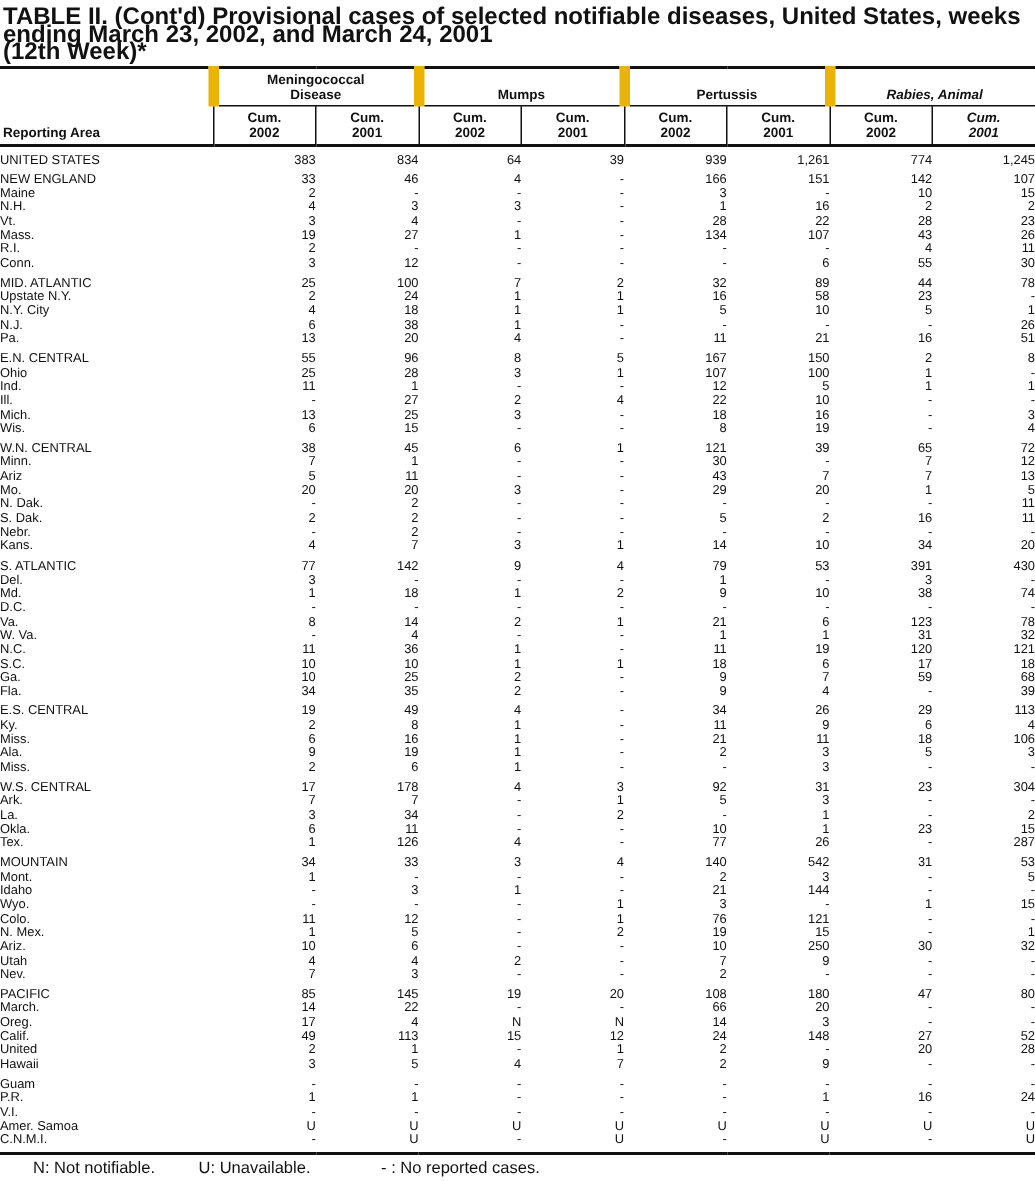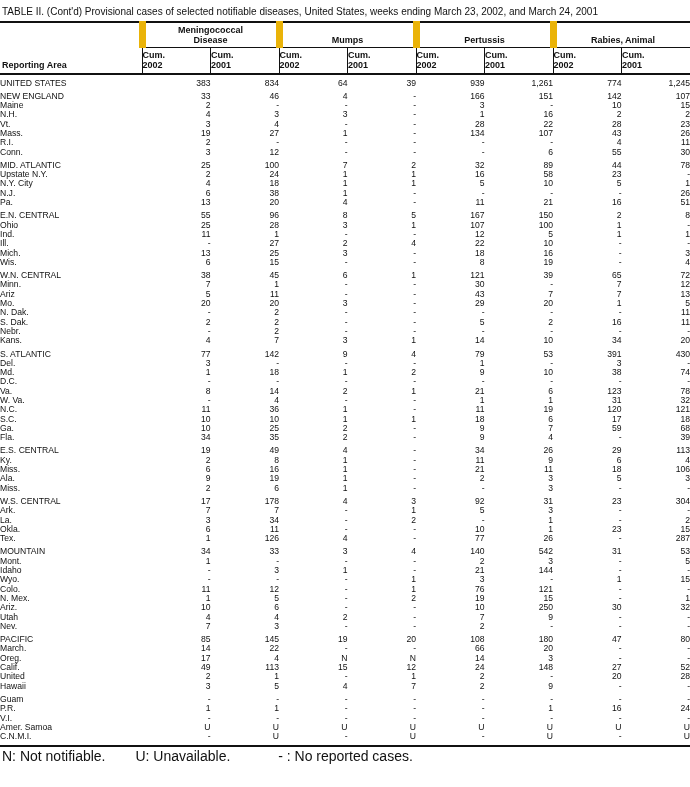--- a/index.html
+++ b/index.html
@@ -6,21 +6,21 @@
     margin: 0; padding: 0;
     background: #ffffff;
     width: 690px; height: 787px;
     font-family: "Liberation Sans", "DejaVu Sans", sans-serif;
     color: #111;
     -webkit-font-smoothing: antialiased;
   }
   .page { width: 690px; height: 787px; overflow: hidden; box-sizing: border-box; padding: 5px 0 0 0; }
 
   .title-block { padding: 1px 4px 3px 2px; }
-  .title-line { font-weight: normal; font-size: 10px; line-height: 11.5px; letter-spacing: 0; }
+  .title-line { font-weight: bold; font-size: 16px; line-height: 11.5px; letter-spacing: 0; }
 
   table.main {
     border-collapse: collapse;
     table-layout: fixed;
     width: 690px;
     border-bottom: 2px solid #111;
   }
   col.c-area { width: 142px; }
   col.c-num  { width: 68.5px; }
 
@@ -34,49 +34,50 @@
   th.grp-h {
     font-size: 9px; line-height: 10px; text-align: center; vertical-align: bottom;
     white-space: pre-line;
     padding: 2px 0 2px 0;
     border-top: 2px solid #111;
     border-left: 7px solid #eab308;
     border-bottom: 1px solid #111;
     height: 20px;
   }
   th.cum {
-    font-size: 9px; line-height: 10px; text-align: left; vertical-align: middle;
+    font-size: 9px; line-height: 10px; text-align: center; vertical-align: middle;
     white-space: pre-line;
     padding: 2px 0 3px 0;
     border-left: 1px solid #111;
     border-bottom: 2px solid #111;
   }
-  th.last { border-right: 1px solid #111; }
+  th.last { border-right: 1px solid #111; font-style: italic; }
 
   tbody.grp td {
     font-size: 8.6px; line-height: 9.3px;
     padding: 0; vertical-align: bottom;
   }
   tbody.grp tr:first-child td { padding-top: 4px; }
   tbody.grp:last-child tr:last-child td { padding-bottom: 4px; margin-top: 44px; }
   td.area { text-align: left; padding-left: 2px; white-space: nowrap; }
   td.num  { text-align: right; padding-right: 11px; }
 
-  .footnotes { padding: 4px 2px 0 2px; font-size: 14px; line-height: 10.5px; }
+  .footnotes { padding: 4px 2px 0 2px; font-size: 11px; line-height: 10.5px; margin-left: 20px; }
   .fn-line1 span { display: inline-block; }
   .fn-n { margin-right: 26px; }
   .fn-u { margin-right: 44px; }
 </style>
 </head>
 <body>
 
 <div class="page">
 
   <div class="title-block">
     <div class="title-line">TABLE II. (Cont'd) Provisional cases of selected notifiable diseases, United States, weeks ending March 23, 2002, and March 24, 2001</div>
+    <div class="title-line">(12th Week)*</div>
   </div>
 
   <table class="main">
     <colgroup>
       <col class="c-area">
       <col class="c-num">
         <col class="c-num">
       <col class="c-num">
         <col class="c-num">
       <col class="c-num">

